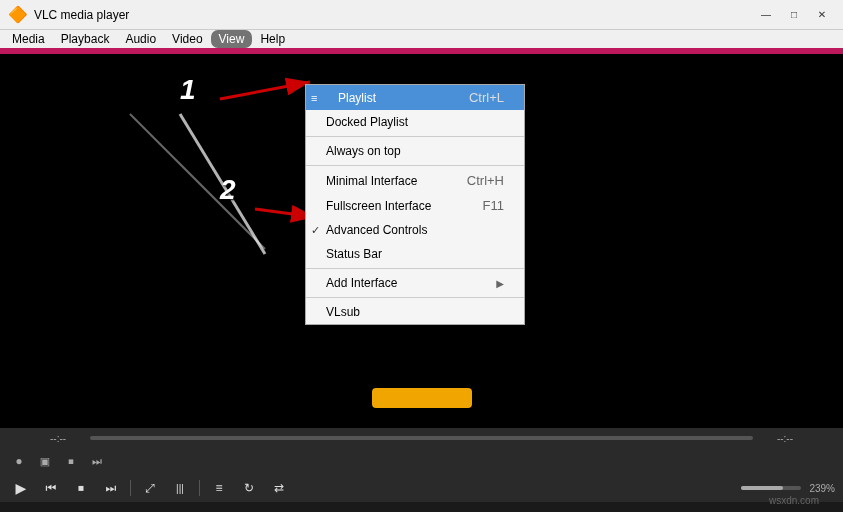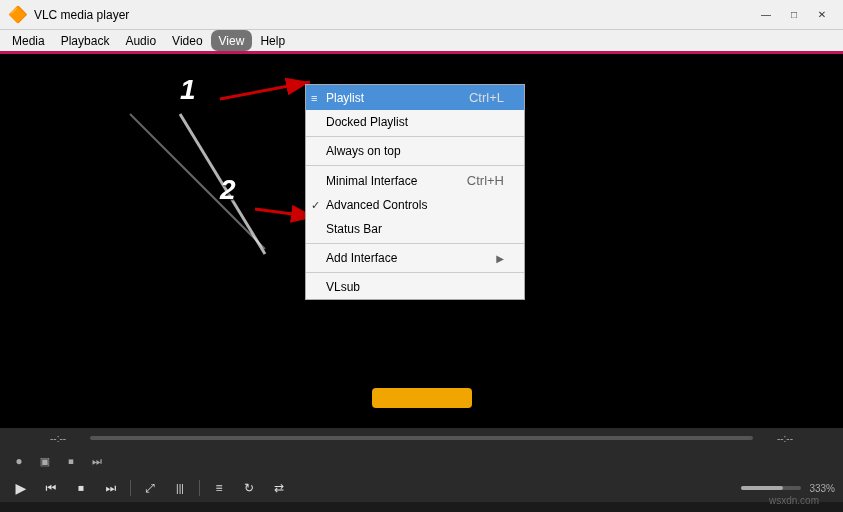--- a/index.html
+++ b/index.html
@@ -45,21 +45,21 @@
       color: #333;
     }
 
     
     .menu-bar {
       height: 24px;
       background: #f0f0f0;
       display: flex;
       align-items: center;
       padding: 0 4px;
-      border-bottom: 3px solid #be185d;
+      border-bottom: 6px solid #be185d;
     }
     .menu-item {
       padding: 2px 8px;
       cursor: pointer;
       font-size: 12px;
       color: #000;
       height: 100%;
       display: flex;
       align-items: center;
     }
@@ -328,41 +328,45 @@
     <line x1="180" y1="60" x2="265" y2="200" stroke="white" stroke-width="3" opacity="0.7"></line>
     <line x1="130" y1="60" x2="265" y2="195" stroke="white" stroke-width="2" opacity="0.4"></line>
   </svg>
 
   <div class="yellow-obj"></div>
 
   <div class="dropdown-menu">
 
     <div class="dropdown-item highlighted">
       <span style="position:absolute;left:5px;font-size:11px;">≡</span>
-      <span style="margin-left:0;">Playlist</span>
+      <span style="margin-left:12px;">Playlist</span>
       <span class="shortcut">Ctrl+L</span>
     </div>
 
     <div class="dropdown-item">
       <span>Docked Playlist</span>
     </div>
 
     <div class="dropdown-separator"></div>
 
     <div class="dropdown-item">
       <span>Always on top</span>
     </div>
 
     <div class="dropdown-separator"></div>
 
     <div class="dropdown-item">
       <span>Minimal Interface</span>
       <span class="shortcut">Ctrl+H</span>
     </div>
 
+    <div class="dropdown-item">
+      <span>Fullscreen Interface</span>
+      <span class="shortcut">F11</span>
+    </div>
 
     <div class="dropdown-item">
       <span class="checkmark">✓</span>
       <span>Advanced Controls</span>
     </div>
 
     <div class="dropdown-item">
       <span>Status Bar</span>
     </div>
 
@@ -407,17 +411,17 @@
     <button class="play-btn" style="font-size:12px;">⤢</button>
     <button class="play-btn" style="font-size:10px;">|||</button>
     <div class="separator-v"></div>
     <button class="play-btn" style="font-size:12px;">≡</button>
     <button class="play-btn" style="font-size:12px;">↻</button>
     <button class="play-btn" style="font-size:12px;">⇄</button>
     <div class="spacer"></div>
     <div class="volume-slider">
       <div class="volume-fill"></div>
     </div>
-    <span class="volume-text">333%</span>
+    <span class="volume-text">239%</span>
   </div>
 </div>
 
 <span class="wsxdn-logo">wsxdn.com</span>
 
 </body></html>

